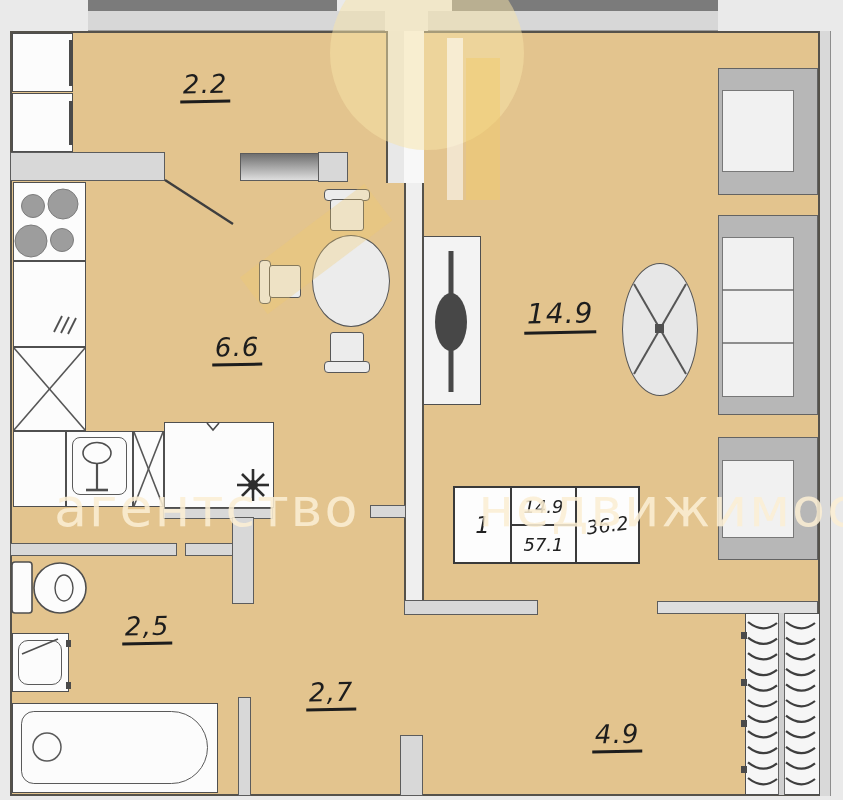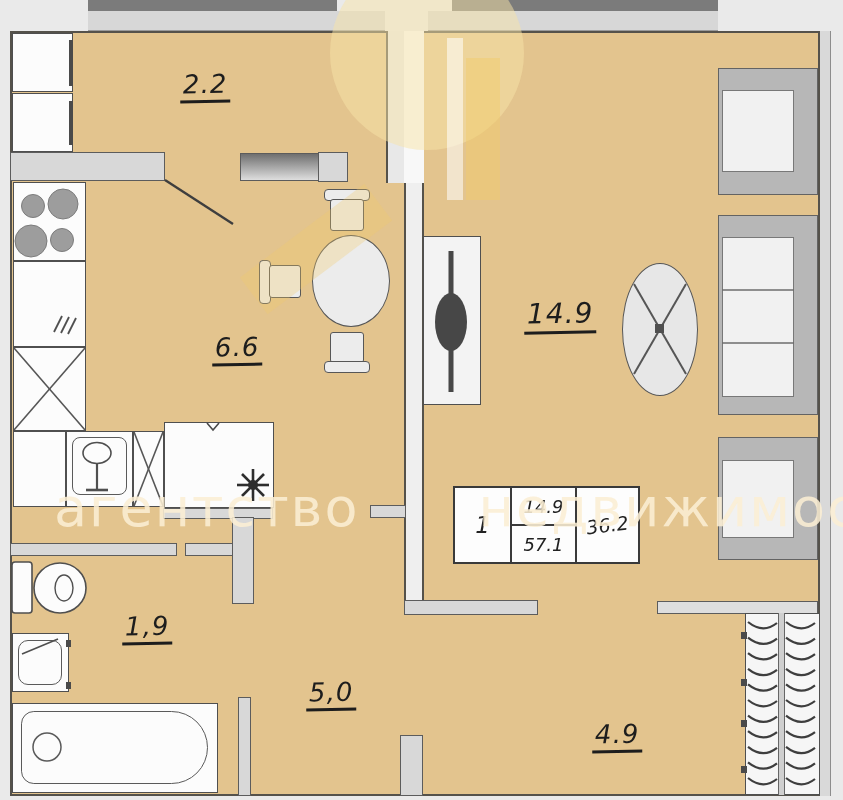--- a/index.html
+++ b/index.html
@@ -220,22 +220,22 @@
         <path d="M786,731.2 Q801,743.2 815,732.2"></path>
         <path d="M786,746.8 Q801,758.8 815,747.8"></path>
         <path d="M786,762.4 Q801,774.4 815,763.4"></path>
         <path d="M786,778 Q801,790 815,779"></path>
       </g>
   </svg>
 
   <div class="abs area-label" style="left:180px;top:70px">2.2</div>
   <div class="abs area-label" style="left:212px;top:333px">6.6</div>
   <div class="abs area-label big" style="left:524px;top:299px">14.9</div>
-  <div class="abs area-label" style="left:122px;top:612px">1,9</div>
-  <div class="abs area-label" style="left:306px;top:678px">5,0</div>
+  <div class="abs area-label" style="left:122px;top:612px">2,5</div>
+  <div class="abs area-label" style="left:306px;top:678px">2,7</div>
   <div class="abs area-label" style="left:592px;top:720px">4.9</div>
 
   <div class="abs wm-circle"></div>
   <div class="abs wm-bar1"></div>
   <div class="abs wm-bar2"></div>
   <div class="abs wm-tail"></div>
   <div class="wm wm-sub">агентство недвижимости</div>
 
 </div>
 

